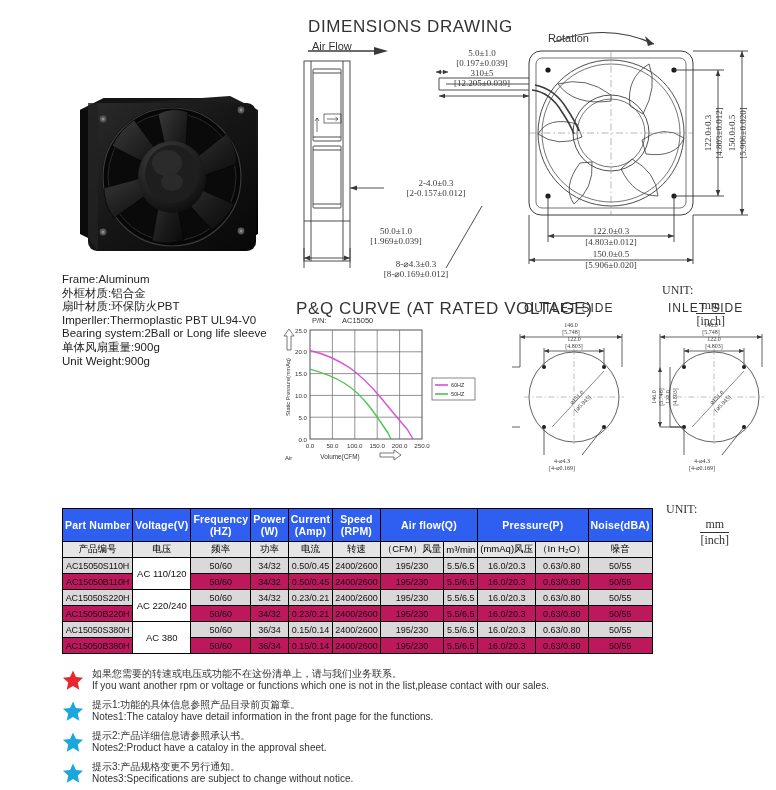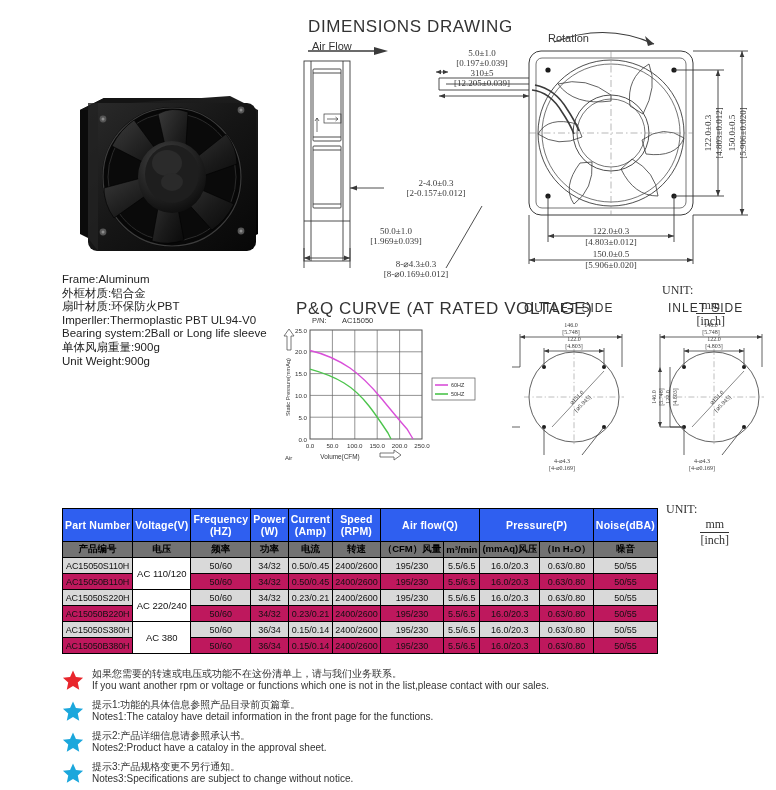--- a/index.html
+++ b/index.html
@@ -56,21 +56,21 @@
   }
   #spec-table td, #spec-table th {
     border:1px solid #000; text-align:center; padding:1px 2px;
     white-space:nowrap;
   }
   #spec-table thead th.main-hd {
     background:#2F5FF0; color:#ffffff; font-size:10.5px; font-weight:bold;
     height:33px; line-height:12px; letter-spacing:.2px;
   }
   #spec-table tr.sub-hd td {
-    background:#737373; font-size:9.5px; height:15px; font-weight:bold; color:#000;
+    background:#e5e5e5; font-size:9.5px; height:15px; font-weight:normal; color:#000;
   }
   #spec-table tr.r-odd  td { background:#D9D9D9; height:16px; }
   #spec-table tr.r-even td { background:#be185d; height:16px; }
   #spec-table td.volt-cell { background:#ffffff !important; font-size:9.5px; }
   #spec-table td.pn { text-align:center; letter-spacing:-.1px; }
 
   
   #notes { position:absolute; left:62px; top:668px; width:700px; }
   .note-row { position:relative; padding-left:30px; margin-bottom:7px; min-height:24px; }
   .note-star { position:absolute; left:0; top:1px; width:22px; height:22px; }

